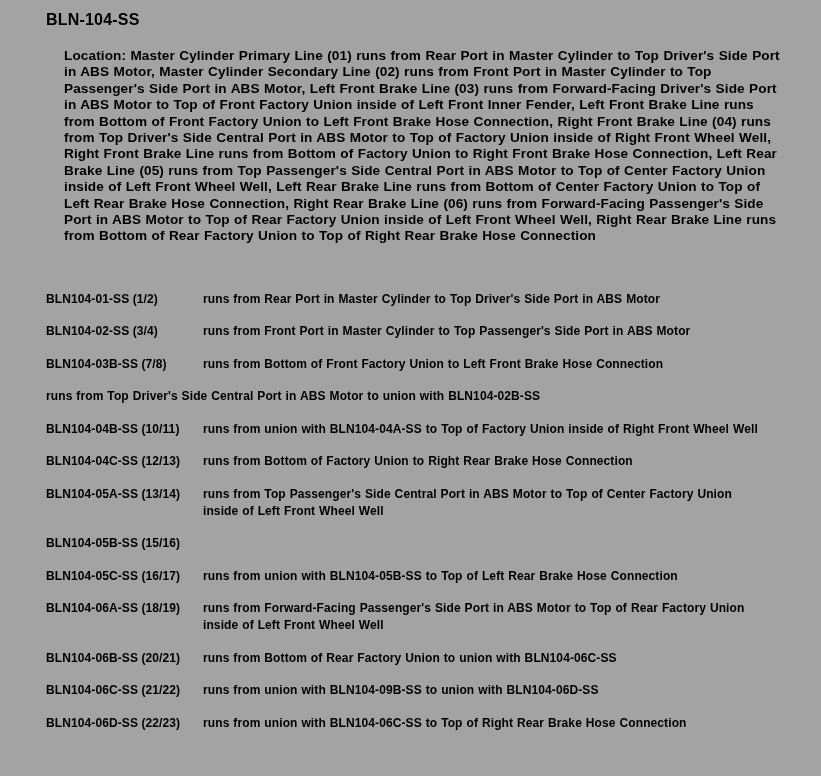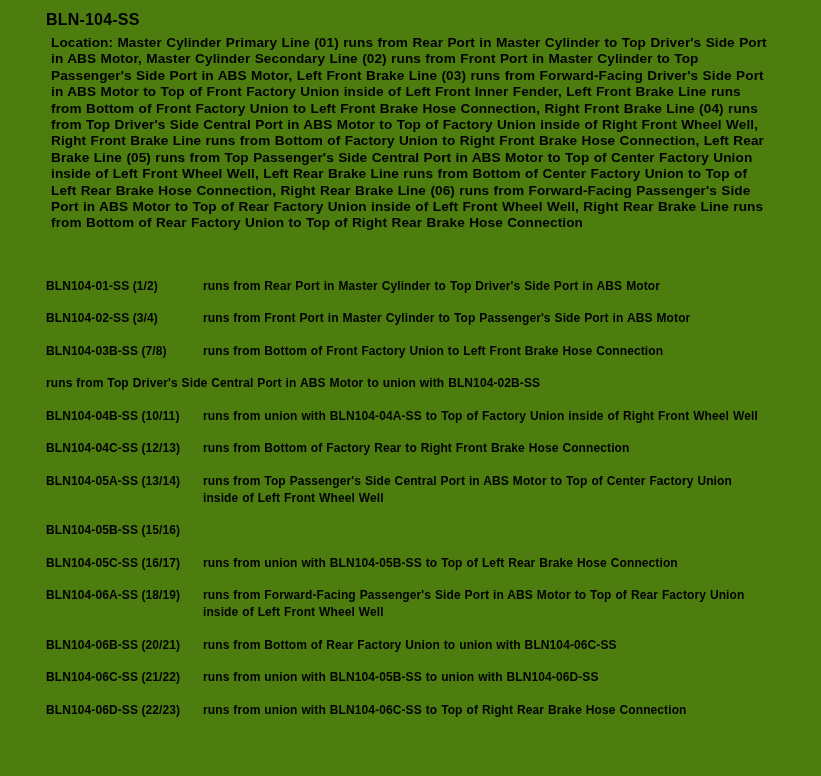--- a/index.html
+++ b/index.html
@@ -13,34 +13,34 @@
     overflow: hidden;
     font-family: "Liberation Sans", sans-serif;
     color: #000000;
     -webkit-font-smoothing: antialiased;
   }
   .page {
     box-sizing: border-box;
     width: 821px;
     height: 776px;
     padding: 10px 24px 10px 46px;
-    background: #4d7c0f;
+    background: #a3a3a3;
   }
   .doc-title {
     font-size: 16px;
     font-weight: bold;
     line-height: 20px;
     margin: 0 0 2px 0;
     letter-spacing: 0.2px;
   }
   .location-paragraph {
     font-size: 13.6px;
     font-weight: bold;
     line-height: 16.4px;
-    margin: 5px;
+    margin: 18px;
     width: 724px;
     letter-spacing: 0.1px;
     word-spacing: 0.5px;
   }
   .line-list {
     margin-top: 46px;
   }
   .line-row {
     display: grid;
     grid-template-columns: 157px 1fr;
@@ -90,21 +90,21 @@
         <span class="line-desc">runs from Top Driver's Side Central Port in ABS Motor to union with BLN104-02B-SS</span>
       </div>
 
       <div class="line-row">
         <span class="line-id">BLN104-04B-SS (10/11)</span>
         <span class="line-desc">runs from union with BLN104-04A-SS to Top of Factory Union inside of Right Front Wheel Well</span>
       </div>
 
       <div class="line-row">
         <span class="line-id">BLN104-04C-SS (12/13)</span>
-        <span class="line-desc">runs from Bottom of Factory Rear to Right Front Brake Hose Connection</span>
+        <span class="line-desc">runs from Bottom of Factory Union to Right Rear Brake Hose Connection</span>
       </div>
 
       <div class="line-row">
         <span class="line-id">BLN104-05A-SS (13/14)</span>
         <span class="line-desc">runs from Top Passenger's Side Central Port in ABS Motor to Top of Center Factory Union inside of Left Front Wheel Well</span>
       </div>
 
       <div class="line-row">
         <span class="line-id">BLN104-05B-SS (15/16)</span>
       </div>
@@ -119,21 +119,21 @@
         <span class="line-desc">runs from Forward-Facing Passenger's Side Port in ABS Motor to Top of Rear Factory Union inside of Left Front Wheel Well</span>
       </div>
 
       <div class="line-row">
         <span class="line-id">BLN104-06B-SS (20/21)</span>
         <span class="line-desc">runs from Bottom of Rear Factory Union to union with BLN104-06C-SS</span>
       </div>
 
       <div class="line-row">
         <span class="line-id">BLN104-06C-SS (21/22)</span>
-        <span class="line-desc">runs from union with BLN104-05B-SS to union with BLN104-06D-SS</span>
+        <span class="line-desc">runs from union with BLN104-09B-SS to union with BLN104-06D-SS</span>
       </div>
 
       <div class="line-row">
         <span class="line-id">BLN104-06D-SS (22/23)</span>
         <span class="line-desc">runs from union with BLN104-06C-SS to Top of Right Rear Brake Hose Connection</span>
       </div>
     </div>
 
 </div>
 

